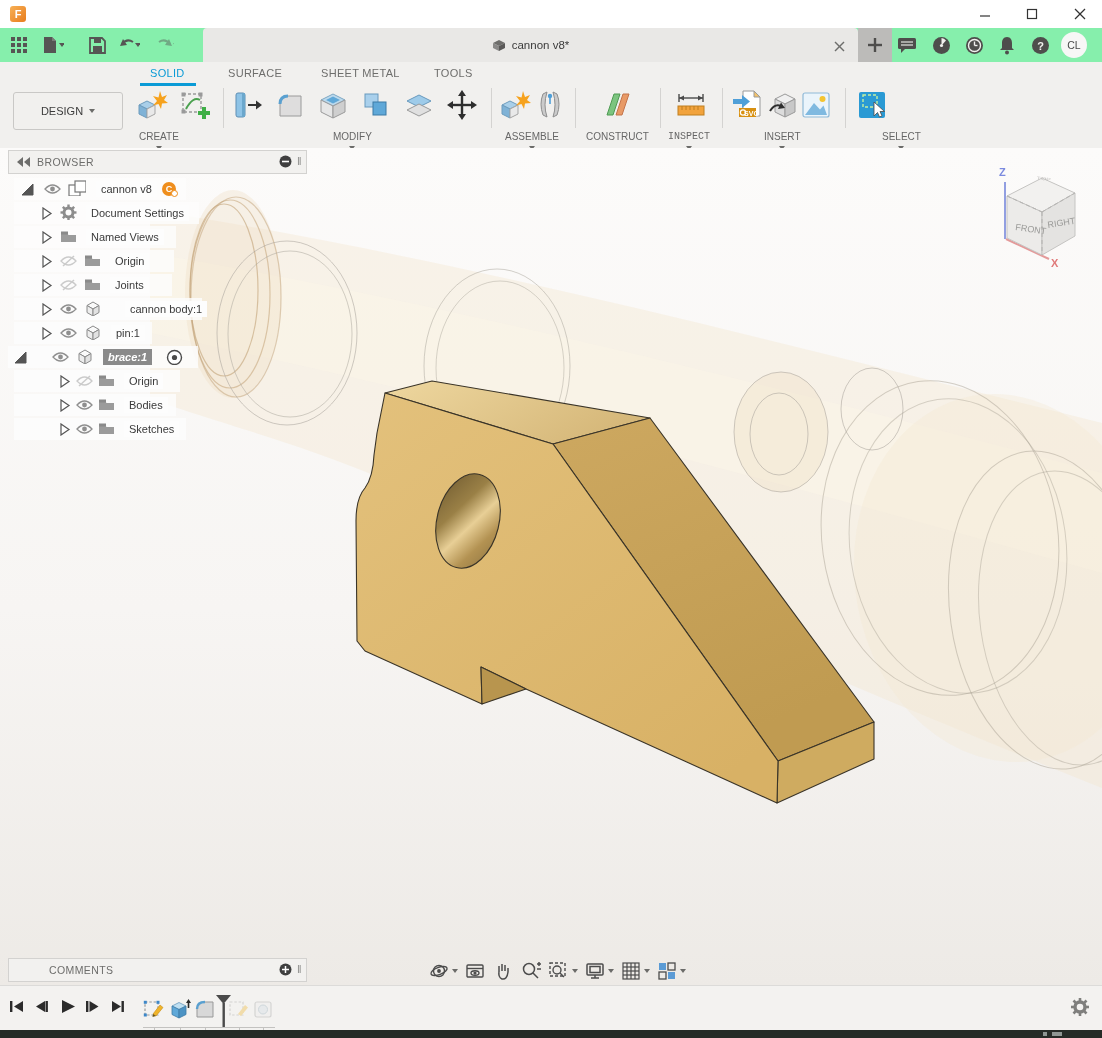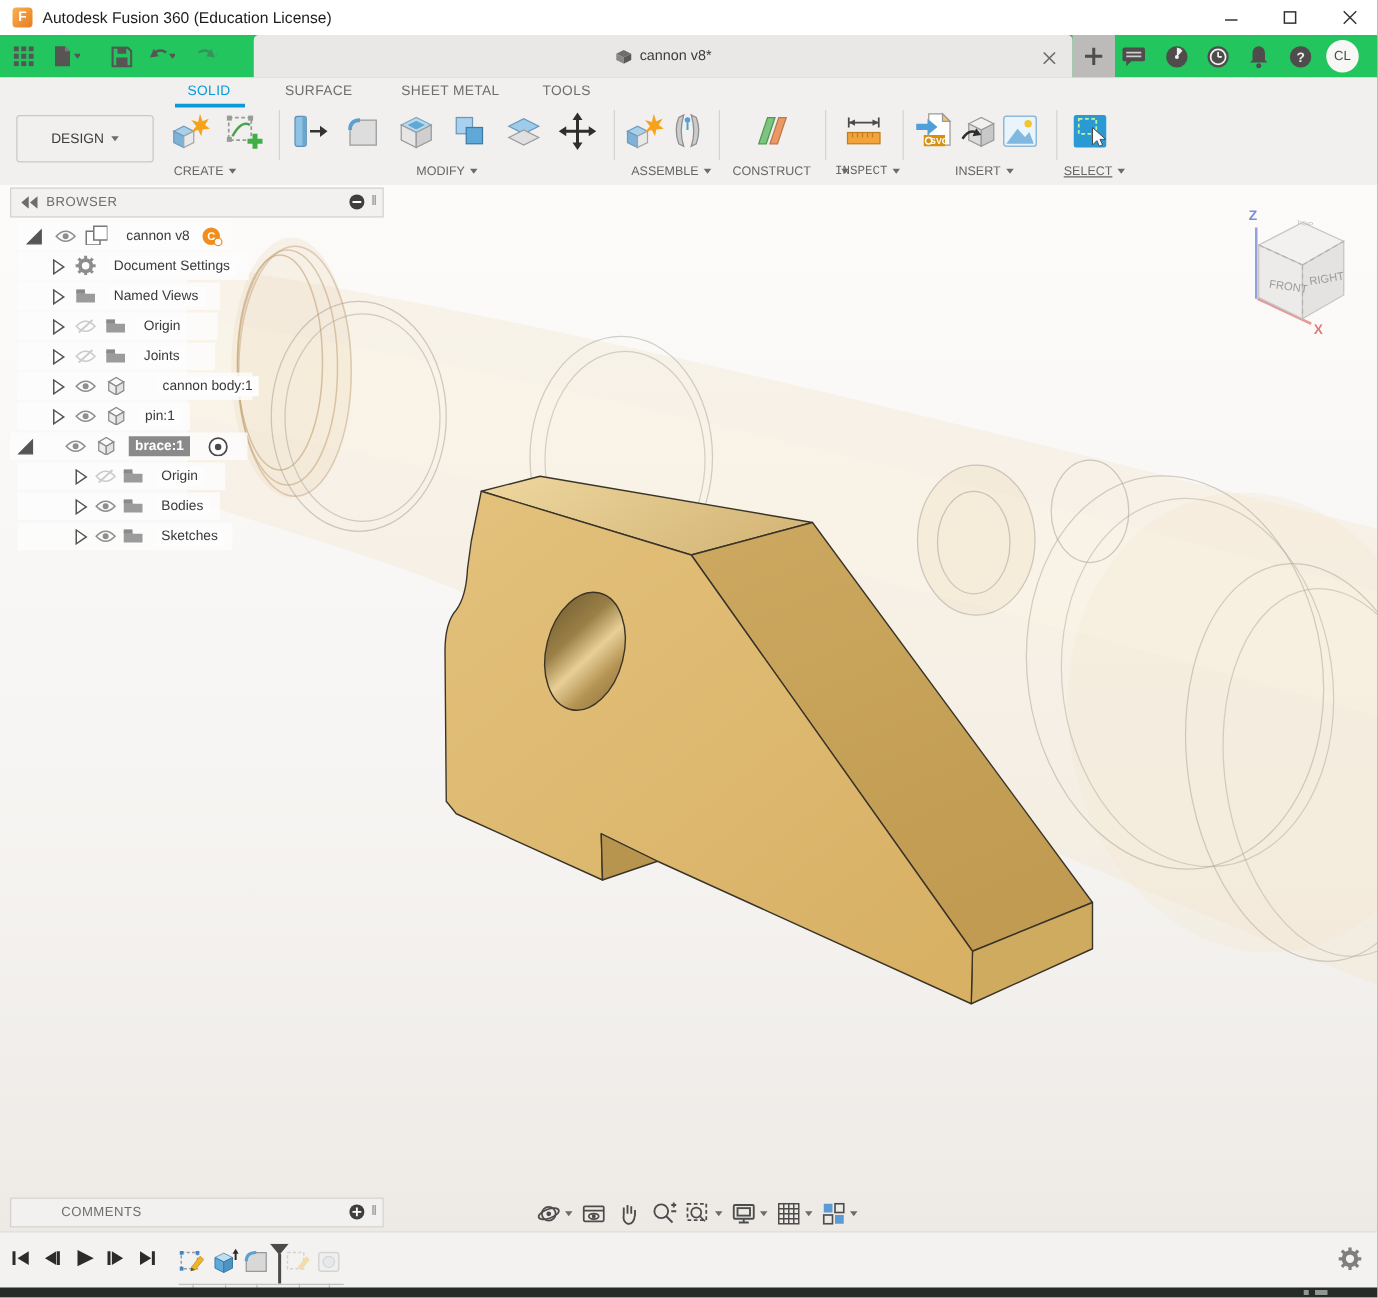--- a/index.html
+++ b/index.html
@@ -7,69 +7,68 @@
        font-family:"Liberation Sans",sans-serif;-webkit-font-smoothing:antialiased;}
   .abs{position:absolute;}
   
   .titlebar{position:absolute;left:0;top:0;width:1102px;height:28px;background:#ffffff;border-bottom:1px solid #e6e5e3;}
   .fusion-logo{position:absolute;left:10px;top:6px;width:16px;height:16px;border-radius:3px;
       background:linear-gradient(135deg,#f7b055,#e87d1e);color:#fff;font-weight:bold;font-size:11px;
       text-align:center;line-height:16px;}
   .title-text{position:absolute;left:34px;top:0;height:28px;line-height:28px;font-size:12.5px;color:#1d1d1d;}
   .winbtn{position:absolute;top:0;width:40px;height:28px;display:flex;align-items:center;justify-content:center;cursor:default;}
   
-  .toolbar{position:absolute;left:0;top:28px;width:1102px;height:34px;background:#22c55e;}
+  .toolbar{position:absolute;left:0;top:28px;width:1102px;height:34px;background:#86efac;}
   .tb-icon{position:absolute;top:6px;width:22px;height:22px;display:flex;align-items:center;justify-content:center;}
   .doc-tab{position:absolute;left:203px;top:0;width:655px;height:34px;background:#e9e8e6;border-radius:4px 4px 0 0;}
   .doc-tab-label{position:absolute;left:0;right:0;top:0;height:34px;display:flex;align-items:center;justify-content:center;gap:6px;font-size:11.5px;color:#3c3c3c;}
   .newtab-tile{position:absolute;left:858px;top:0;width:34px;height:34px;background:#bcbbb9;display:flex;align-items:center;justify-content:center;}
   .avatar{position:absolute;left:1061px;top:33px;width:26px;height:26px;border-radius:50%;background:#f7f7f6;
       color:#4a4a4a;font-size:10.5px;display:flex;align-items:center;justify-content:center;top:4px;}
   
   .ribbon{position:absolute;left:0;top:62px;width:1102px;height:86px;background:#f1f0ee;border-bottom:1px solid #d8d7d5;}
   .design-btn{position:absolute;left:13px;top:30px;width:108px;height:36px;border:1px solid #c9c8c6;border-radius:3px;
       display:flex;align-items:center;justify-content:center;gap:6px;font-size:11px;color:#3c3c3c;background:#f1f0ee;}
   .rtab{position:absolute;top:5px;height:16px;font-size:11px;color:#6e6e6c;letter-spacing:.3px;}
   .rtab.active{color:#0a9bd6;}
   .rtab-underline{position:absolute;left:140px;top:21px;width:56px;height:3px;background:#0a9bd6;}
-  .grp-label{position:absolute;top:69px;height:12px;font-size:10px;color:#666;display:flex;align-items:center;gap:4px;}
+  .grp-label{position:absolute;top:69px;height:12px;font-size:10px;color:#666;display:flex;align-items:center;gap:4px;flex-direction:column;}
   .caret{width:0;height:0;border-left:3.5px solid transparent;border-right:3.5px solid transparent;border-top:4px solid #6b6b69;display:inline-block;}
   .divider{position:absolute;top:26px;width:1px;height:40px;background:#d4d3d1;}
   .ric{position:absolute;top:25px;width:34px;height:36px;display:flex;align-items:center;justify-content:center;}
   
   .viewport{position:absolute;left:0;top:148px;width:1102px;height:837px;
       background:linear-gradient(180deg,#fcfbfa 0%,#f7f5f3 55%,#edeae6 100%);}
   
   .panel-bar{position:absolute;height:22px;background:#f2f1ef;border:1px solid #d3d2d0;display:flex;align-items:center;font-size:10.5px;color:#6d6d6b;letter-spacing:.4px;}
   .trow{position:absolute;height:22px;display:flex;align-items:center;background:rgba(253,253,253,.82);}
   .tri{position:absolute;width:13px;height:13px;}
   .ticon{position:absolute;width:18px;height:16px;}
   .tlabel{position:absolute;font-size:11px;color:#3a3a3a;background:#fdfdfd;padding:2px 5px;white-space:nowrap;}
-  .tlabel.sel{background:#8a8a8a;color:#ffffff;font-weight:bold;}
+  .tlabel.sel{background:#8a8a8a;color:#ffffff;font-weight:bold;font-style:italic;}
   .badge{position:absolute;width:14px;height:14px;border-radius:50%;background:#ef8e1d;color:#fff;font-size:9px;font-weight:bold;
       display:flex;align-items:center;justify-content:center;}
   .badge::after{content:"";position:absolute;right:-2px;bottom:-1px;width:5px;height:5px;border-radius:50%;background:#fff;border:1px solid #ef8e1d;}
   
   .navbar{position:absolute;left:428px;top:810px;height:26px;display:flex;align-items:center;gap:6px;}
   .nav-item{display:flex;align-items:center;gap:2px;}
   
   .timeline{position:absolute;left:0;top:985px;width:1102px;height:45px;background:#f3f2f0;border-top:1px solid #dcdbd9;}
   .pb{position:absolute;top:12px;width:18px;height:18px;}
   .darkstrip{position:absolute;left:0;top:1030px;width:1102px;height:8px;background:#262b27;}
   svg{display:block;}
   .clickable{cursor:pointer;}
 </style>
 </head>
 <body>
 
 <div class="app">
 
   <div class="titlebar">
     <div class="fusion-logo">F</div>
-    <div class="title-text">Autodesk Fusion 360 (Education License)</div>
     <div class="winbtn" style="left:965px;">
       <svg width="12" height="12">
           <line x1="1" y1="8" x2="11" y2="8" stroke="#333" stroke-width="1.2"></line>
         </svg>
     </div>
     <div class="winbtn" style="left:1012px;">
       <svg width="12" height="12">
           <rect x="1.5" y="1.5" width="9" height="9" fill="none" stroke="#333" stroke-width="1.2"></rect>
         </svg>
     </div>
@@ -360,21 +359,21 @@
     </div>
     <div class="divider" style="left:845px;"></div>
 
     <div class="ric clickable" style="left:855px;">
       <svg width="32" height="32">
           <rect x="3" y="3" width="26" height="26" rx="2" fill="#2a9ad4"></rect>
           <rect x="7" y="6" width="14" height="12" fill="none" stroke="#c3f0a0" stroke-width="1.4" stroke-dasharray="3,2"></rect>
           <path d="M18,13 L18,27 L21.5,23.5 L23.5,28 L26,26.8 L24,22.5 L28.5,22.5 Z" fill="#ffffff" stroke="#4a4a4a" stroke-width="0.8"></path>
         </svg>
     </div>
-    <div class="grp-label" style="left:851px;text-decoration:underline;">
+    <div class="grp-label" style="left:882px;">
       <span>SELECT</span>
         <span class="caret"></span>
     </div>
   </div>
 
   <div class="viewport">
 
     <svg class="abs" style="left:0;top:0;" width="1102" height="837" viewBox="0 0 1102 837">
       <defs>
         <linearGradient id="gTop" x1="0" y1="0" x2="1" y2="0.4">

